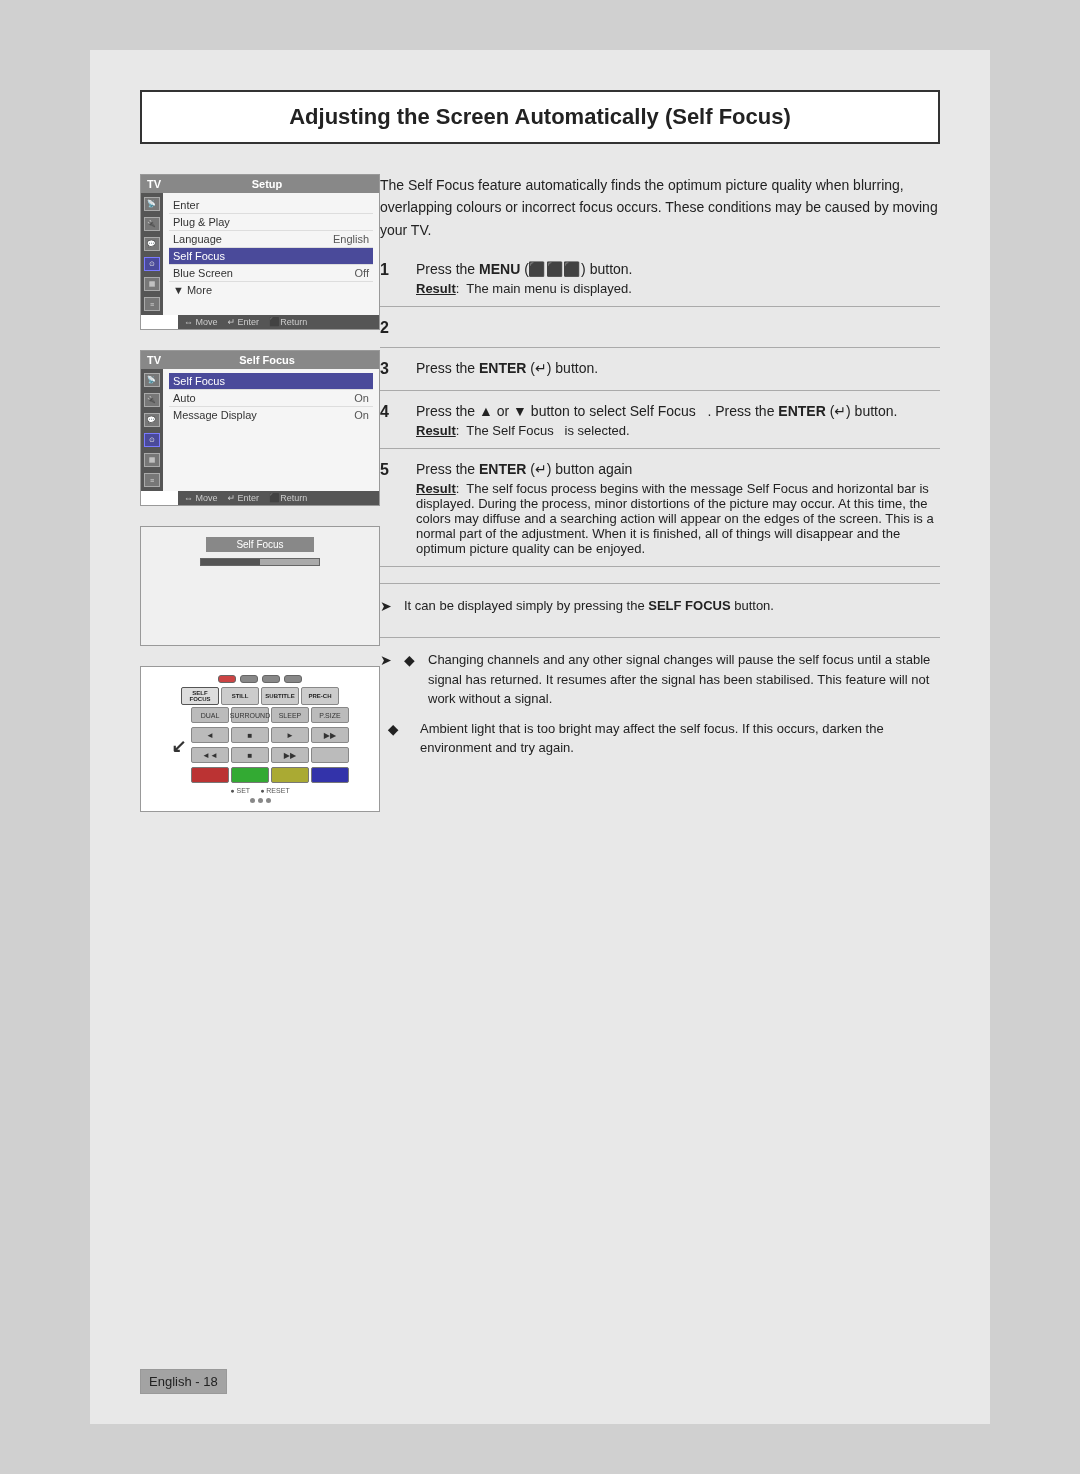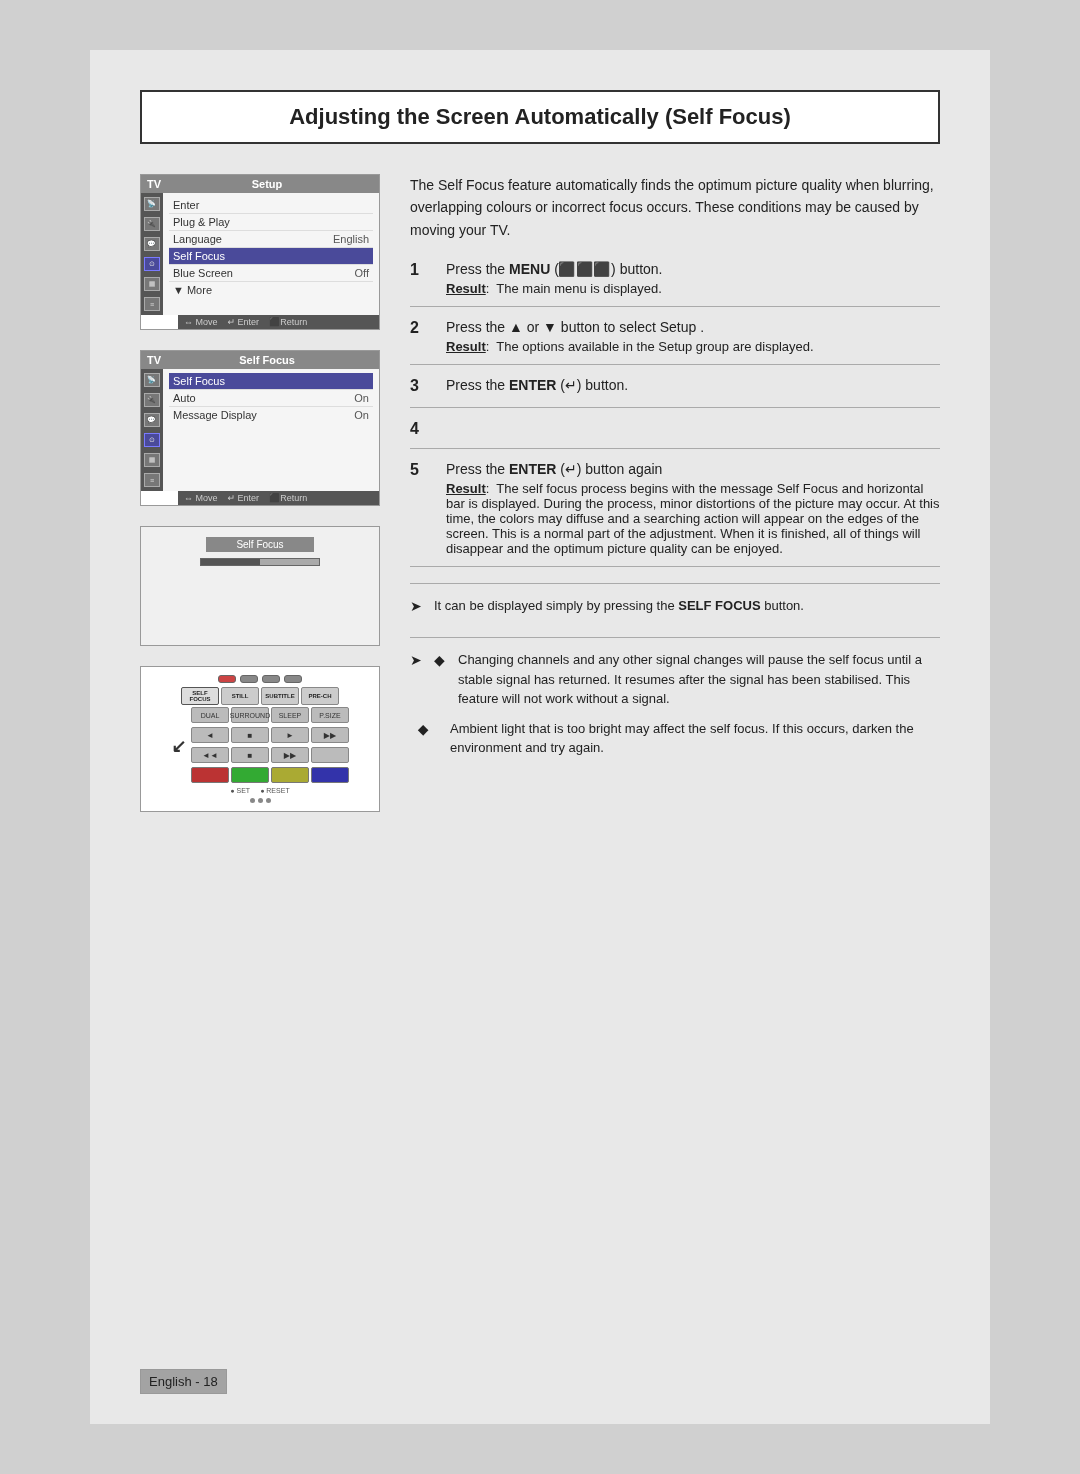--- a/index.html
+++ b/index.html
@@ -26,21 +26,20 @@
       border: 2px solid #333;
       text-align: center;
       padding: 12px 20px;
       margin-bottom: 30px;
       font-size: 22px;
       font-weight: bold;
       background: #fff;
     }
     .content-area {
       display: flex;
-      gap: 30px;
     }
     .left-column {
       width: 240px;
       flex-shrink: 0;
       display: flex;
       flex-direction: column;
       gap: 20px;
     }
     .right-column {
       flex: 1;
@@ -508,38 +507,38 @@
             <p class="step-main">Press the <kbd>MENU</kbd> (⬛⬛⬛) button.</p>
             <p class="step-result">
               <span class="result-label">Result</span>:&nbsp;
               <span>The main menu is displayed.</span>
             </p>
           </div>
         </li>
 
         <li class="step-item">
           <span class="step-number">2</span>
-          <div class="step-content">
-            <p class="step-main">Press the ▲ or ▼ button to select Setup .</p>
-            <p class="step-result">
-              <span class="result-label">Result</span>:&nbsp;
-              <span>The options available in the Setup  group are displayed.</span>
-            </p>
-          </div>
         </li>
 
         <li class="step-item">
           <span class="step-number">3</span>
           <div class="step-content">
             <p class="step-main">Press the <kbd>ENTER</kbd> (↵) button.</p>
           </div>
         </li>
 
         <li class="step-item">
           <span class="step-number">4</span>
+          <div class="step-content">
+            <p class="step-main">Press the ▲ or ▼ button to select Self Focus&nbsp;&nbsp;&nbsp;. Press the <kbd>ENTER</kbd> (↵) button.</p>
+            <p class="step-result">
+              <span class="result-label">Result</span>:&nbsp;
+              <span>The Self Focus&nbsp;&nbsp; is selected.</span>
+            </p>
+          </div>
         </li>
 
         <li class="step-item">
           <span class="step-number">5</span>
           <div class="step-content">
             <p class="step-main">Press the <kbd>ENTER</kbd> (↵) button again</p>
             <p class="step-result">
               <span class="result-label">Result</span>:&nbsp;
               <span>The self focus process begins with the message Self Focus  and horizontal bar is displayed. During the process, minor distortions of the picture may occur. At this time, the colors may diffuse and a searching action will appear on the edges of the screen. This is a normal part of the adjustment. When it is finished, all of things will disappear and the optimum picture quality can be enjoyed.</span>
             </p>

